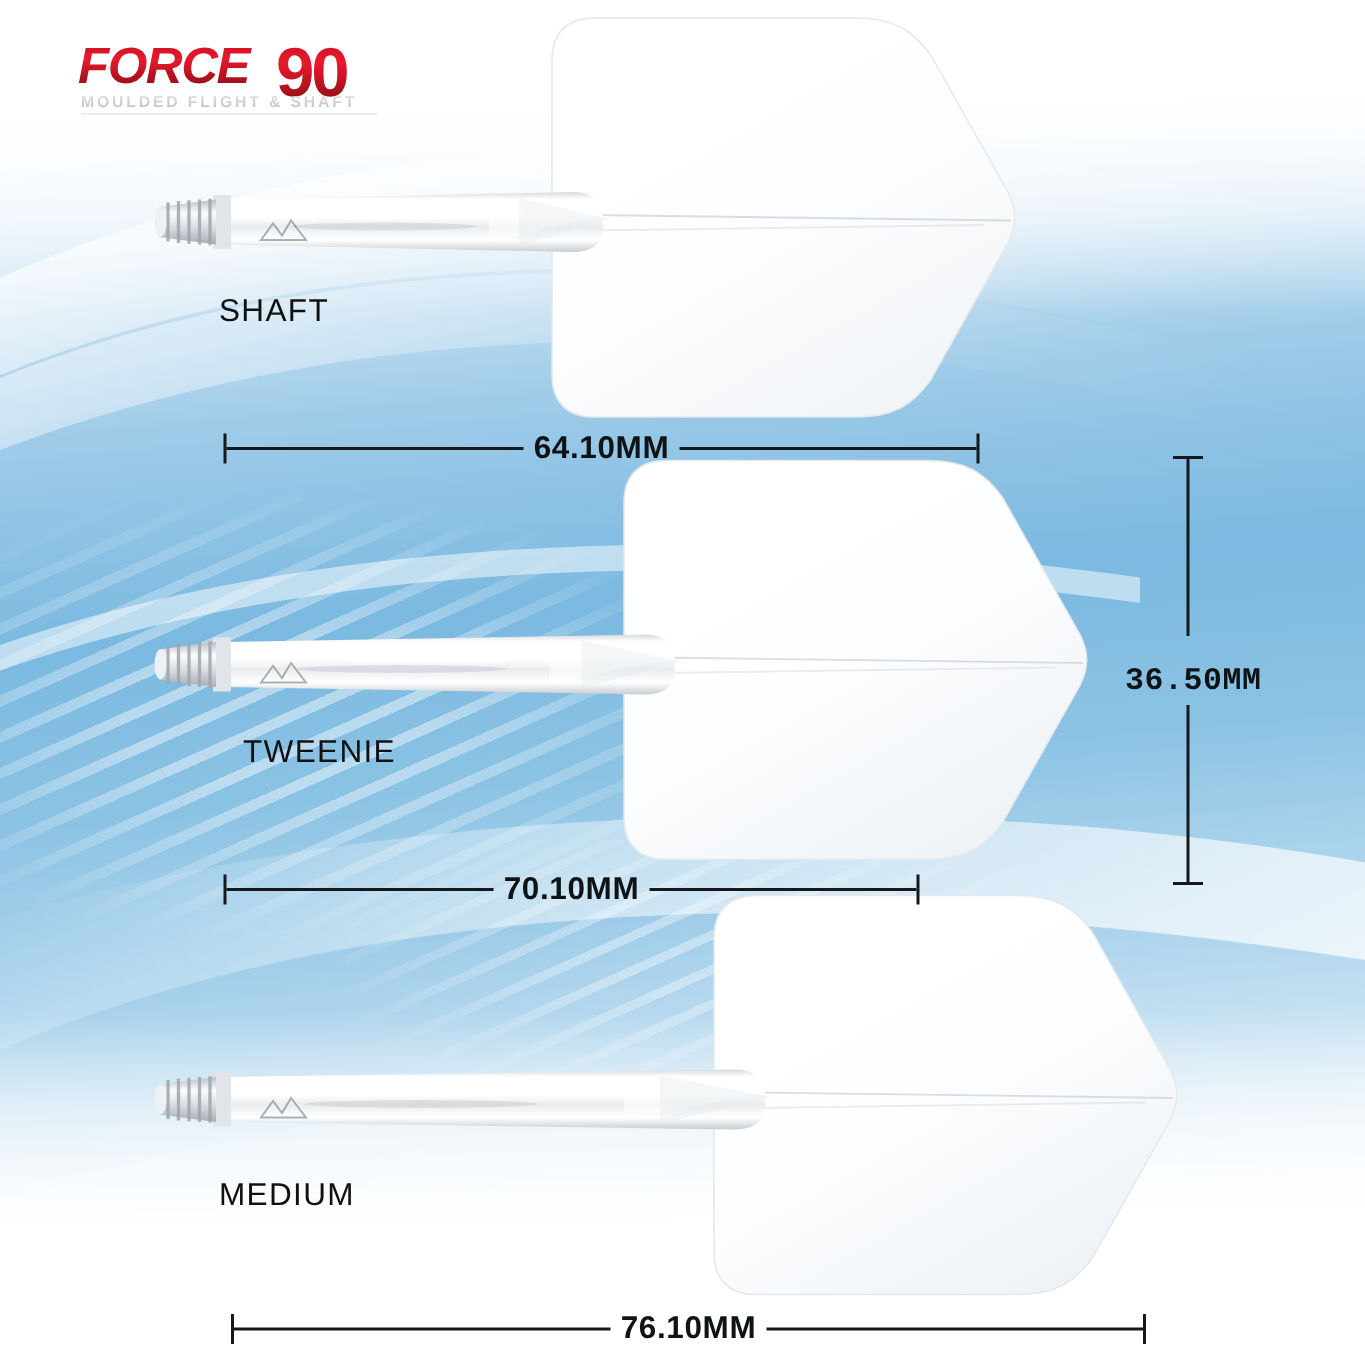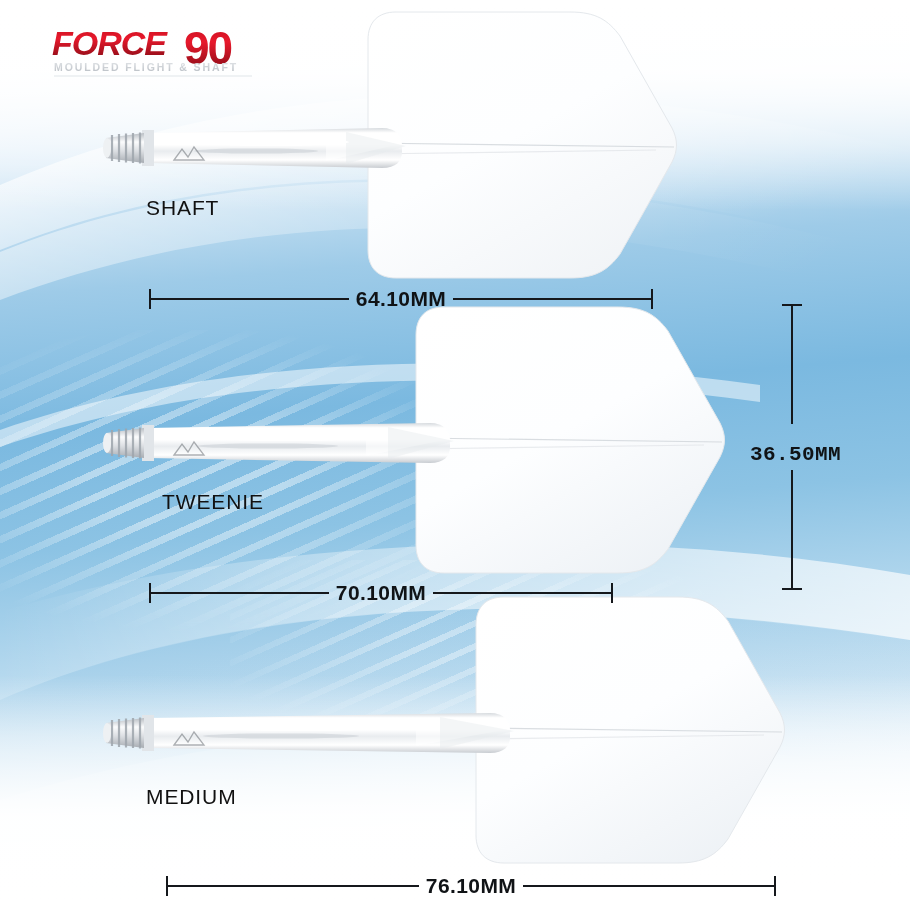--- a/index.html
+++ b/index.html
@@ -259,21 +259,21 @@
   </div>
 
   <div class="dim-h" style="left:149px;top:582px;width:464px;">
     <div class="cap"></div>
     <div class="rule"></div>
     <div class="txt">70.10MM</div>
     <div class="rule"></div>
     <div class="cap"></div>
   </div>
 
-  <div class="dim-h" style="left:166px;top:875px;width:610px;">
+  <div class="dim-h" style="left:154px;top:875px;width:610px;">
     <div class="cap"></div>
     <div class="rule"></div>
     <div class="txt">76.10MM</div>
     <div class="rule"></div>
     <div class="cap"></div>
   </div>
 
   <div class="dim-v" style="left:781px;top:304px;height:286px;">
     <div class="cap"></div>
     <div class="rule"></div>

